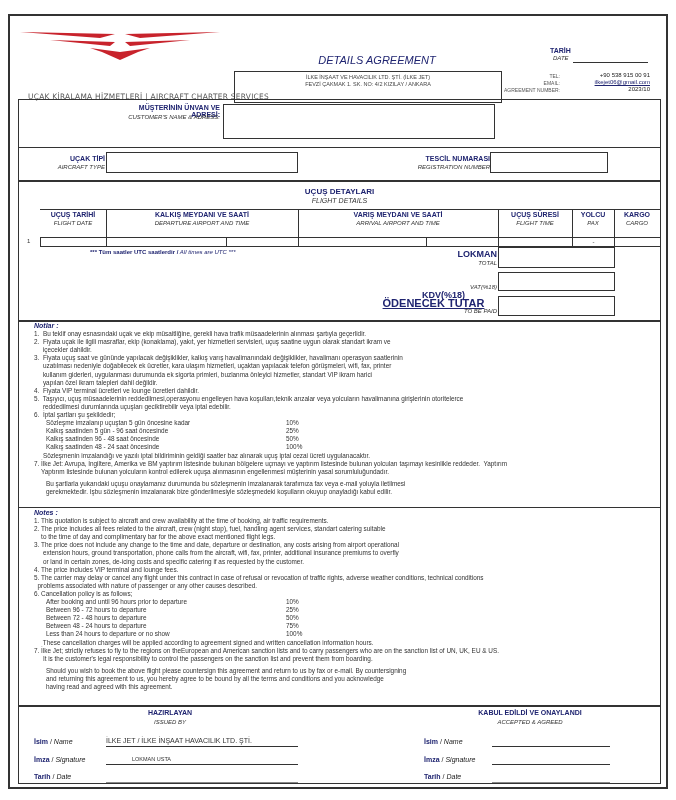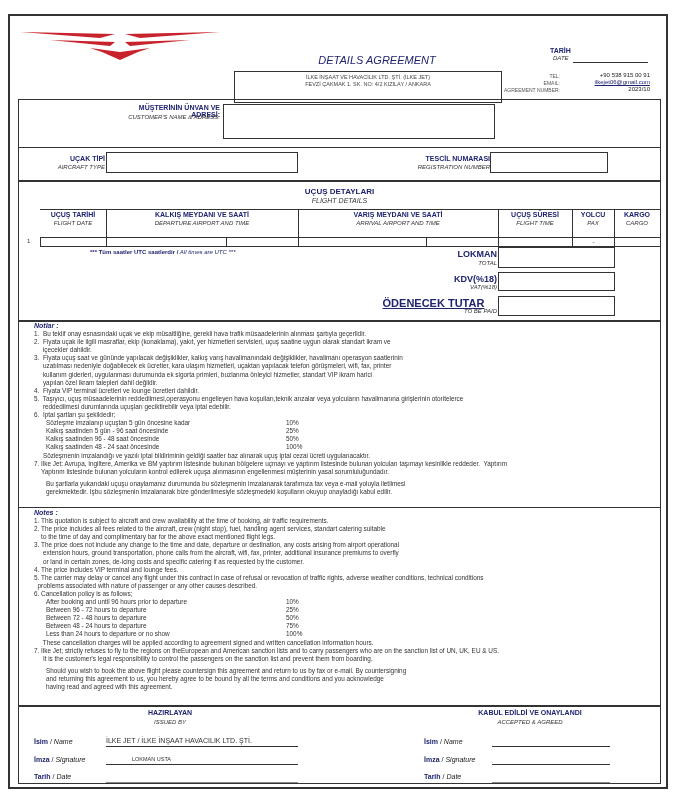--- a/index.html
+++ b/index.html
@@ -52,20 +52,21 @@
 
 <div class="outer">
 
   <svg class="wing" style="left:10px;top:6px;" width="200" height="42" viewBox="0 0 200 42">
     <path d="M0 10 L95 12 L80 16 Z" fill="#c8232c"></path>
     <path d="M200 10 L105 12 L120 16 Z" fill="#c8232c"></path>
     <path d="M30 18 L95 20 L90 24 Z" fill="#c8232c"></path>
     <path d="M170 18 L105 20 L110 24 Z" fill="#c8232c"></path>
     <path d="M70 26 L100 30 L130 26 L118 30 L100 38 L82 30 Z" fill="#c8232c"></path>
   </svg>
+  <div class="logo-sub">UÇAK KİRALAMA HİZMETLERİ | AIRCRAFT CHARTER SERVICES</div>
 
   <div class="title2">DETAILS AGREEMENT</div>
 
   <div class="addr-box">
     <div class="addr-line" style="margin-top:2px;">İLKE İNŞAAT VE HAVACILIK LTD. ŞTİ. (İLKE JET)</div>
     <div class="addr-line">FEVZİ ÇAKMAK 1. SK. NO: 4/2 KIZILAY / ANKARA</div>
   </div>
 
   <div class="date-lbl">TARİH</div>
   <div class="date-sub">DATE</div>
@@ -132,21 +133,21 @@
   </div>
 
   <div class="abs" style="left:80px;top:233px;font-size:6px;white-space:nowrap;">
     <span class="b navy">*** Tüm saatler UTC saatlerdir /</span><span class="it navy"> All times are UTC ***</span>
   </div>
 
   <div class="abs lbl-b" style="left:380px;top:233px;width:107px;text-align:right;font-size:9px;">LOKMAN</div>
   <div class="abs lbl-i" style="left:380px;top:244px;width:107px;text-align:right;">TOTAL</div>
   <div class="box" style="left:488px;top:231px;width:117px;height:21px;"></div>
 
-  <div class="abs lbl-b" style="left:380px;top:258px;width:107px;text-align:right;font-size:9px;">KDV(%18)</div>
+  <div class="abs lbl-b" style="left:380px;top:274px;width:107px;text-align:center;font-size:9px;">KDV(%18)</div>
   <div class="abs lbl-i" style="left:380px;top:268px;width:107px;text-align:right;">VAT(%18)</div>
   <div class="box" style="left:488px;top:256px;width:117px;height:19px;"></div>
 
   <div class="abs lbl-b" style="left:360px;top:281px;width:127px;text-align:center;font-size:11px;text-decoration:underline;">ÖDENECEK TUTAR</div>
   <div class="abs lbl-i" style="left:360px;top:292px;width:127px;text-align:right;">TO BE PAID</div>
   <div class="box" style="left:488px;top:280px;width:117px;height:20px;"></div>
 
   <div class="hline thick" style="left:8px;top:304px;width:643px;"></div>
 
   <div class="notes" style="top:306px;width:620px;">

